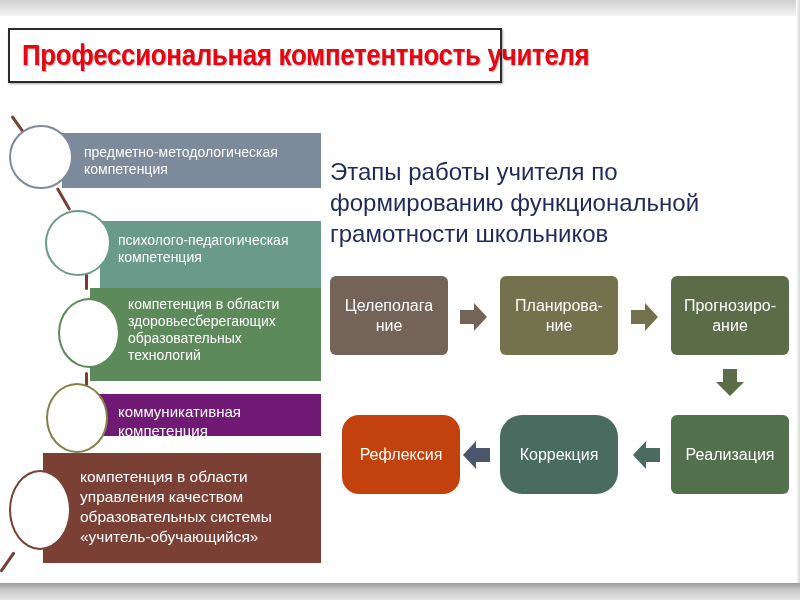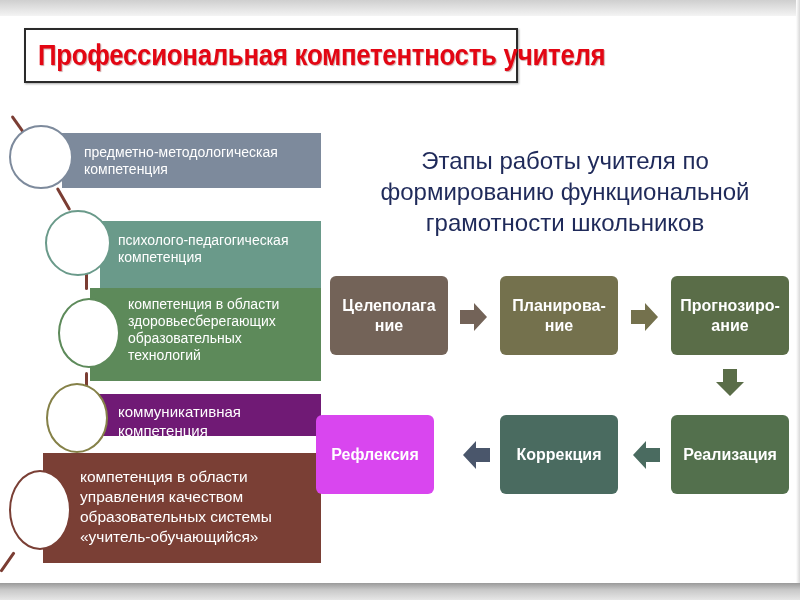--- a/index.html
+++ b/index.html
@@ -17,21 +17,20 @@
     background: linear-gradient(#9a9a9a, #c8c8c8 40%, #e6e6e6);
   }
   .right-frame {
     position: absolute; left: 796px; top: 0; width: 4px; height: 600px;
     background: linear-gradient(90deg, #ffffff, #d8d8d8);
   }
   .title-box {
     position: absolute; left: 8px; top: 28px; width: 490px; height: 51px;
     border: 2px solid #2b2b2b; background: #fff;
     box-shadow: 1px 1px 2px rgba(0,0,0,0.35);
-    margin-left: 16px;
   }
   .title-text {
     position: absolute; left: 12px; top: 8px;
     color: #e30613; font-weight: bold; font-size: 30px;
     text-shadow: 1px 1px 1px rgba(120,0,0,0.35);
     letter-spacing: -0.3px; white-space: nowrap;
     transform: scaleX(0.86); transform-origin: left center;
   }
 
   .chain-line {
@@ -40,28 +39,28 @@
   .comp-bar {
     position: absolute; color: #fff; font-size: 14px; line-height: 17px;
     box-sizing: border-box;
   }
   .comp-bar span { display: block; }
   .comp-circle {
     position: absolute; border-radius: 50%; background: #fff; box-sizing: border-box;
   }
 
   .stages-heading {
-    position: absolute; left: 330px; top: 145px; width: 470px;
-    text-align: center; color: #1f2a5a; font-size: 24px; line-height: 31px;
+    position: absolute; left: 330px; top: 156px; width: 470px;
+    color: #1f2a5a; font-size: 24px; line-height: 31px;
   }
   .stage-box {
     position: absolute; width: 118px; height: 79px; border-radius: 6px;
     color: #fff; font-size: 16px; line-height: 20px;
     display: flex; align-items: center; justify-content: center; text-align: center;
-    box-sizing: border-box; padding: 4px 4px; font-weight: bold;
+    box-sizing: border-box; padding: 4px 4px;
   }
   .arrow { position: absolute; }
 </style>
 </head>
 <body>
 
 <div class="top-frame"></div>
 <div class="right-frame"></div>
 
 <div class="title-box">
@@ -129,24 +128,24 @@
 <div class="stage-box" style="left:671px; top:276px; background:#5a6d48;">
   <div>
     <div>Прогнозиро-</div>
     <div>ание</div>
   </div>
 </div>
 
 <div class="stage-box" style="left:671px; top:415px; background:#53704d;">
   <div>Реализация</div>
 </div>
-<div class="stage-box" style="left:500px; top:415px; background:#4a6b60;">
+<div class="stage-box" style="left:500px; top:415px; background:#4a6b60;border-radius:22px;">
   <div>Коррекция</div>
 </div>
-<div class="stage-box" style="left:316px; top:415px; background:#d946ef;">
+<div class="stage-box" style="left:342px; top:415px; background:#c2410c;border-radius:17px;">
   <div>Рефлексия</div>
 </div>
 
 <svg class="arrow" style="left:460px; top:303px;" width="28" height="28" viewBox="0 0 28 28">
   <polygon points="0,7 14,7 14,0 27,14 14,28 14,21 0,21" fill="#736358"></polygon>
 </svg>
 <svg class="arrow" style="left:631px; top:303px;" width="28" height="28" viewBox="0 0 28 28">
   <polygon points="0,7 14,7 14,0 27,14 14,28 14,21 0,21" fill="#74714d"></polygon>
 </svg>
 <svg class="arrow" style="left:716px; top:369px;" width="28" height="28" viewBox="0 0 28 28">

